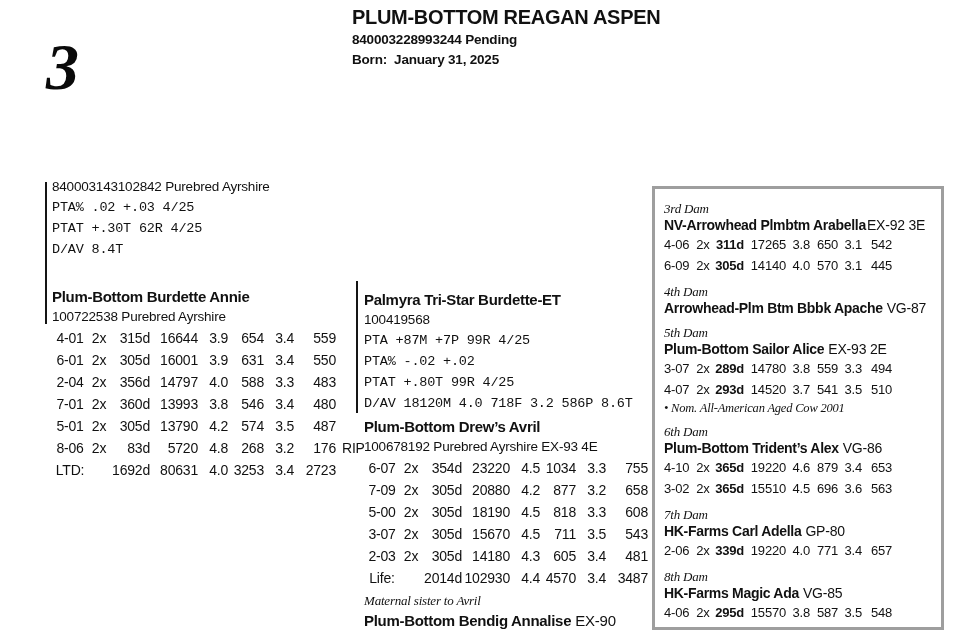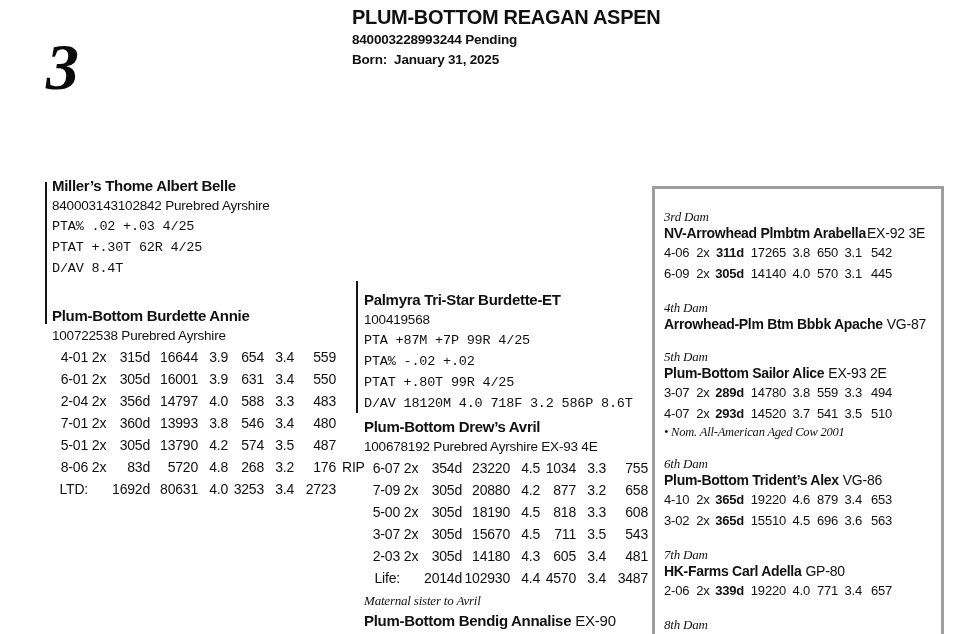--- a/index.html
+++ b/index.html
@@ -28,21 +28,21 @@
   #panel-left{left:52px; top:176px; width:320px;}
   #panel-mid{left:364px; top:290px; width:300px;}
   .an-name{font-size:15px; font-weight:700; line-height:19px; letter-spacing:-0.3px;}
   .an-reg{font-size:13.5px; line-height:21px;}
   .stat{font-size:13.5px; line-height:21px;font-family:Liberation Mono, monospace;}
   .dam-block{margin-top:27px;}
   .dam-block-mid{margin-top:3px;}
   
   .rec .row{line-height:22px; font-size:14px; white-space:pre;}
   .rec .row span{display:inline-block; text-align:right;}
-  .rec-lg .row span:nth-child(1){width:36px; text-align:right;}
+  .rec-lg .row span:nth-child(1){width:36px; text-align:center;}
   .rec-lg .row span:nth-child(2){width:22px; text-align:center;}
   .rec-lg .row span:nth-child(3){width:40px;}
   .rec-lg .row span:nth-child(4){width:48px;}
   .rec-lg .row span:nth-child(5){width:30px;}
   .rec-lg .row span:nth-child(6){width:36px;}
   .rec-lg .row span:nth-child(7){width:30px;}
   .rec-lg .row span:nth-child(8){width:42px;}
   .rec-lg .row span:nth-child(9){width:auto; text-align:left; padding-left:6px;}
   
   .note{font-family:"Liberation Serif", serif; font-style:italic; font-size:13px; line-height:16px;}
@@ -50,21 +50,21 @@
   .sister-line{font-size:15px; line-height:19px; margin-top:2px;}
   .sister-line .nm{font-weight:700; letter-spacing:-0.3px;}
   .score{margin-left:4px; font-weight:400;}
   .score.tight{margin-left:1px;}
   
   #dam-box{
     position:absolute; left:652px; top:186px; width:292px; min-height:412px;
     box-sizing:border-box; border:3px solid #9e9e9e; background:#fff;
     padding:4px 9px 4px 9px;
   }
-  .dam-label{font-family:"Liberation Serif", serif; font-style:italic; font-size:13px; line-height:15px; margin-top:16px;}
+  .dam-label{font-family:"Liberation Serif", serif; font-style:italic; font-size:13px; line-height:15px; margin-top:8px;}
   .dam-name-line{font-size:14px; line-height:18px;}
   .dam-name-line .nm{font-weight:700; letter-spacing:-0.3px;}
   .rec-sm .row{line-height:21px; font-size:13px;}
   .rec-sm .row span:nth-child(1){width:30px; text-align:left;}
   .rec-sm .row span:nth-child(2){width:18px; text-align:center;}
   .rec-sm .row span:nth-child(3){width:32px;font-weight:bold;}
   .rec-sm .row span:nth-child(4){width:42px;}
   .rec-sm .row span:nth-child(5){width:24px;}
   .rec-sm .row span:nth-child(6){width:28px;}
   .rec-sm .row span:nth-child(7){width:24px;}
@@ -81,21 +81,20 @@
   <div class="header">
     <div class="title">PLUM-BOTTOM REAGAN ASPEN</div>
     <div class="sub">840003228993244 Pending</div>
     <div class="sub pre">Born:  January 31, 2025</div>
   </div>
 
   <div class="vline" id="vline-left"></div>
   <div class="vline" id="vline-mid"></div>
 
   <div class="panel" id="panel-left">
-    <div class="an-name">Miller’s Thome Albert Belle</div>
     <div class="an-reg">840003143102842 Purebred Ayrshire</div>
     <div class="stat pre">PTA% .02 +.03 4/25</div>
     <div class="stat pre">PTAT +.30T 62R 4/25</div>
     <div class="stat pre">D/AV 8.4T</div>
     <div class="dam-block">
       <div class="an-name">Plum-Bottom Burdette Annie</div>
       <div class="an-reg">100722538 Purebred Ayrshire</div>
       <div class="rec rec-lg">
           <div class="row"><span>4-01</span><span>2x</span><span>315d</span><span>16644</span><span>3.9</span><span>654</span><span>3.4</span><span>559</span><span></span></div>
           <div class="row"><span>6-01</span><span>2x</span><span>305d</span><span>16001</span><span>3.9</span><span>631</span><span>3.4</span><span>550</span><span></span></div>

